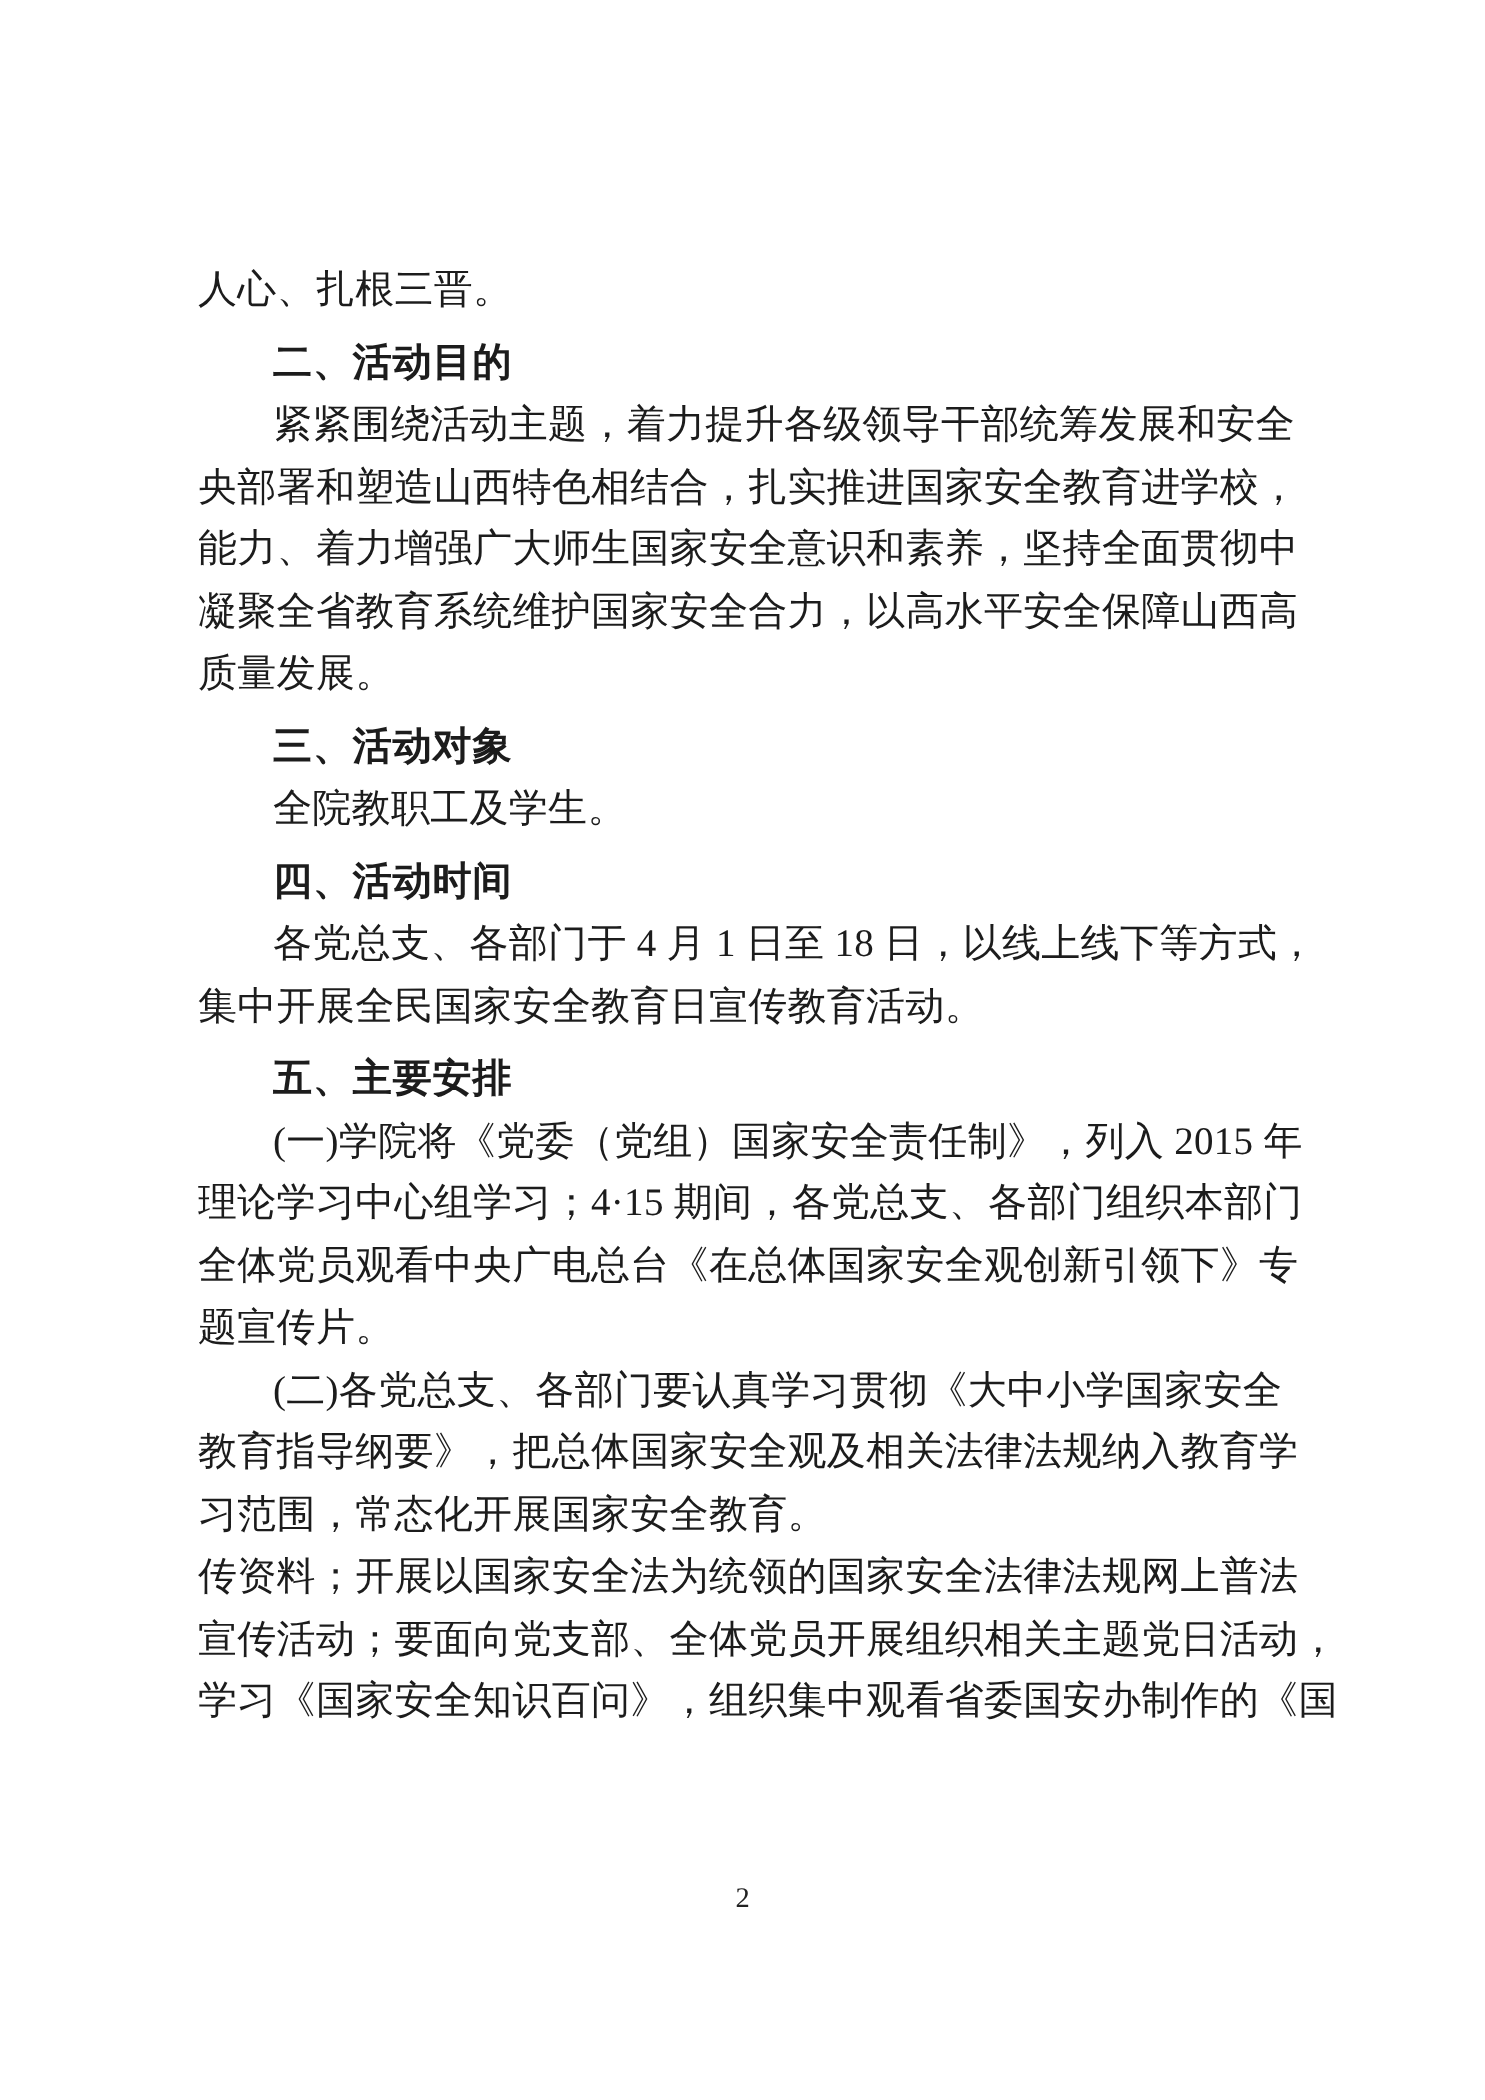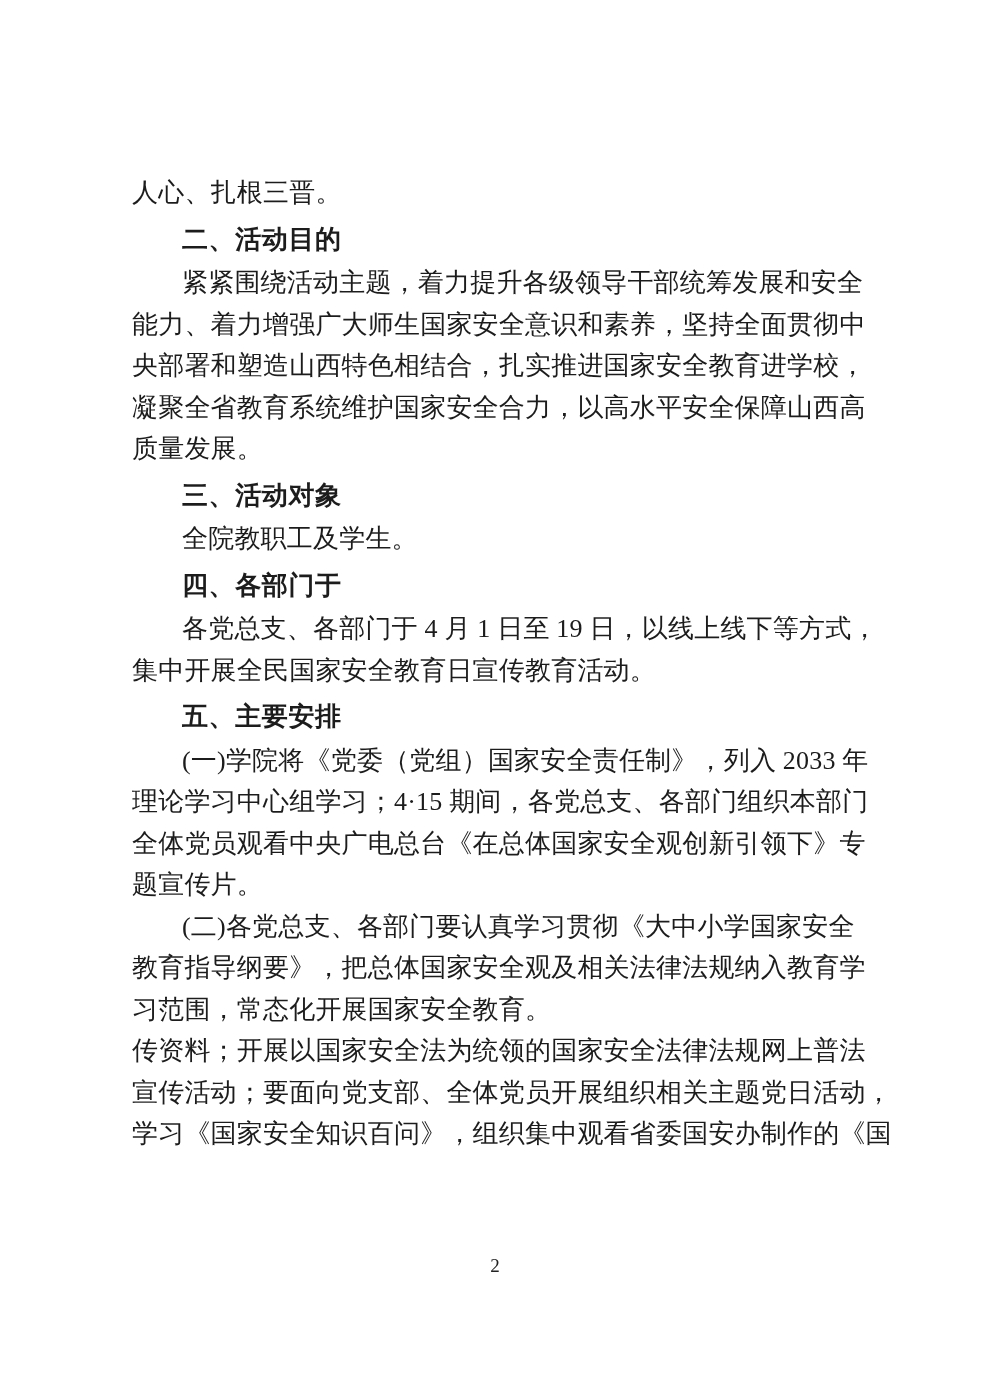--- a/index.html
+++ b/index.html
@@ -29,21 +29,21 @@
     white-space: nowrap;
     color: #1c1c1c;
   }
   .line.indent {
     padding-left: 50px;
   }
   .para.heading {
     margin-top: 7px;
   }
   .para.heading .line {
-    font-family: Liberation Mono, monospace;
+    font-family: Liberation Serif, serif;
     font-weight: 700;
     letter-spacing: 0.6px;
   }
   .page-number {
     position: absolute;
     top: 1254px;
     left: 0;
     width: 100%;
     text-align: center;
     font-family: "Liberation Serif", "DejaVu Serif", serif;
@@ -58,43 +58,43 @@
 <div class="page">
   <div class="doc-content" id="doc-body">
       <div class="para body">
         <div class="line">人心、扎根三晋。</div>
       </div>
       <div class="para heading">
         <div class="line indent">二、活动目的</div>
       </div>
       <div class="para body">
         <div class="line indent">紧紧围绕活动主题，着力提升各级领导干部统筹发展和安全</div>
+        <div class="line">央部署和塑造山西特色相结合，扎实推进国家安全教育进学校，</div>
         <div class="line">能力、着力增强广大师生国家安全意识和素养，坚持全面贯彻中</div>
-        <div class="line">央部署和塑造山西特色相结合，扎实推进国家安全教育进学校，</div>
         <div class="line">凝聚全省教育系统维护国家安全合力，以高水平安全保障山西高</div>
         <div class="line">质量发展。</div>
       </div>
       <div class="para heading">
         <div class="line indent">三、活动对象</div>
       </div>
       <div class="para body">
         <div class="line indent">全院教职工及学生。</div>
       </div>
       <div class="para heading">
-        <div class="line indent">四、各部门于</div>
+        <div class="line indent">四、活动时间</div>
       </div>
       <div class="para body">
-        <div class="line indent">各党总支、各部门于 4 月 1 日至 19 日，以线上线下等方式，</div>
+        <div class="line indent">各党总支、各部门于 4 月 1 日至 18 日，以线上线下等方式，</div>
         <div class="line">集中开展全民国家安全教育日宣传教育活动。</div>
       </div>
       <div class="para heading">
         <div class="line indent">五、主要安排</div>
       </div>
       <div class="para body">
-        <div class="line indent">(一)学院将《党委（党组）国家安全责任制》，列入 2033 年</div>
+        <div class="line indent">(一)学院将《党委（党组）国家安全责任制》，列入 2015 年</div>
         <div class="line">理论学习中心组学习；4·15 期间，各党总支、各部门组织本部门</div>
         <div class="line">全体党员观看中央广电总台《在总体国家安全观创新引领下》专</div>
         <div class="line">题宣传片。</div>
       </div>
       <div class="para body">
         <div class="line indent">(二)各党总支、各部门要认真学习贯彻《大中小学国家安全</div>
         <div class="line">教育指导纲要》，把总体国家安全观及相关法律法规纳入教育学</div>
         <div class="line">习范围，常态化开展国家安全教育。</div>
       </div>
       <div class="para body">

